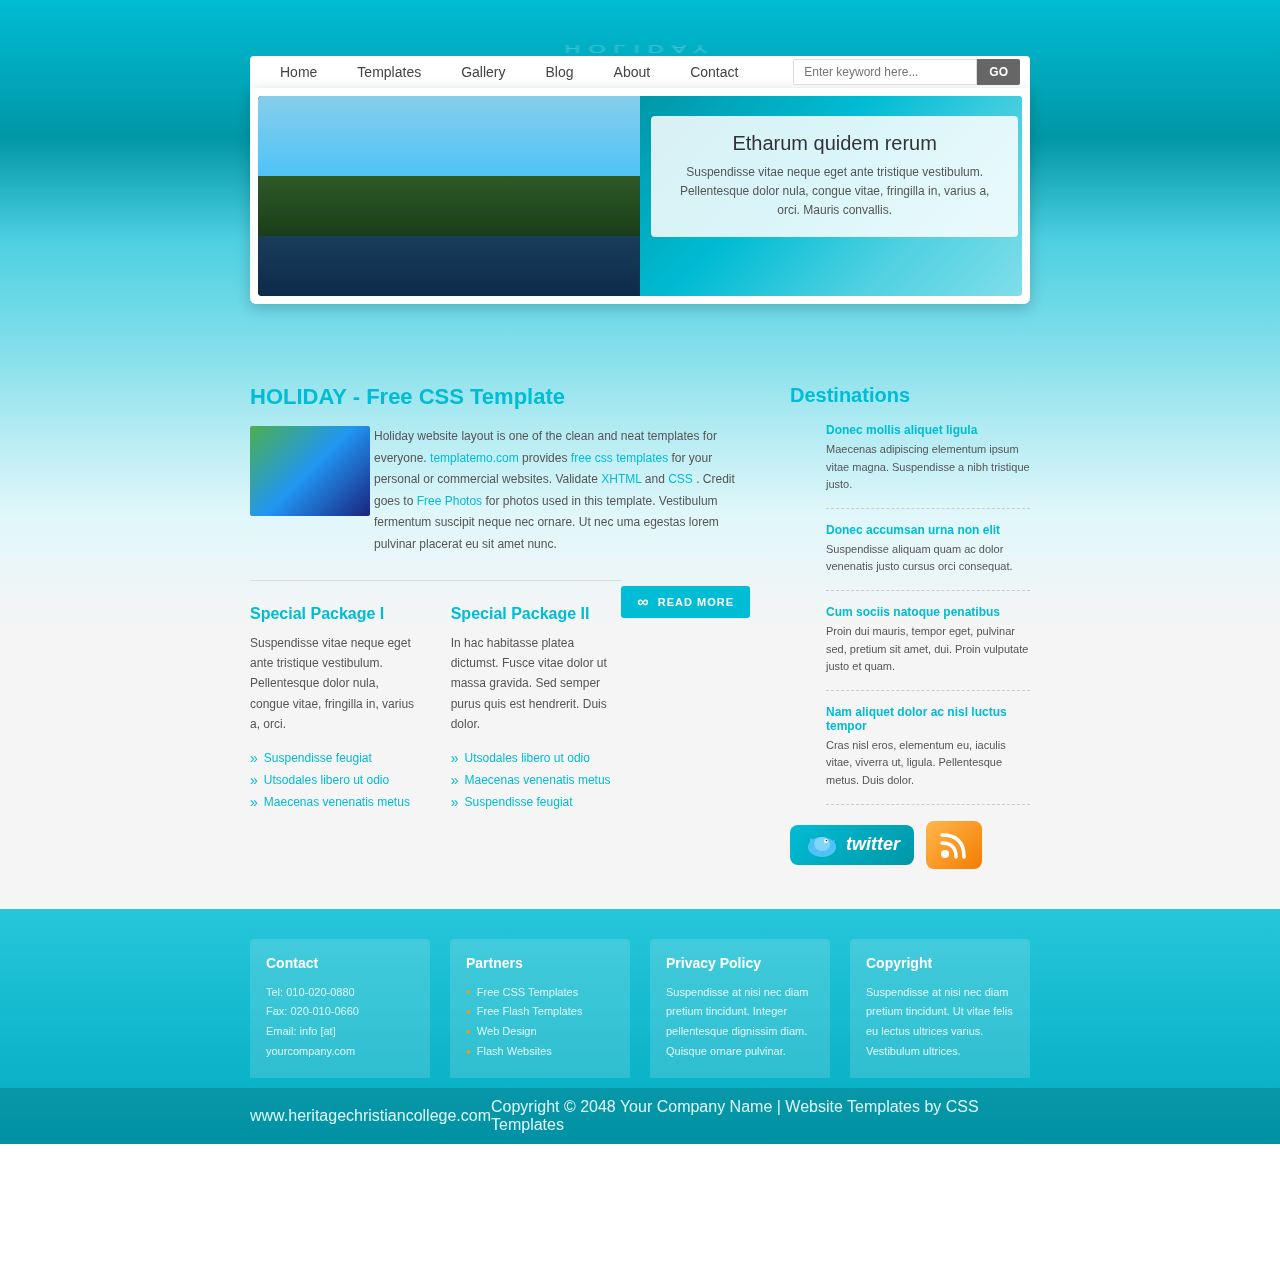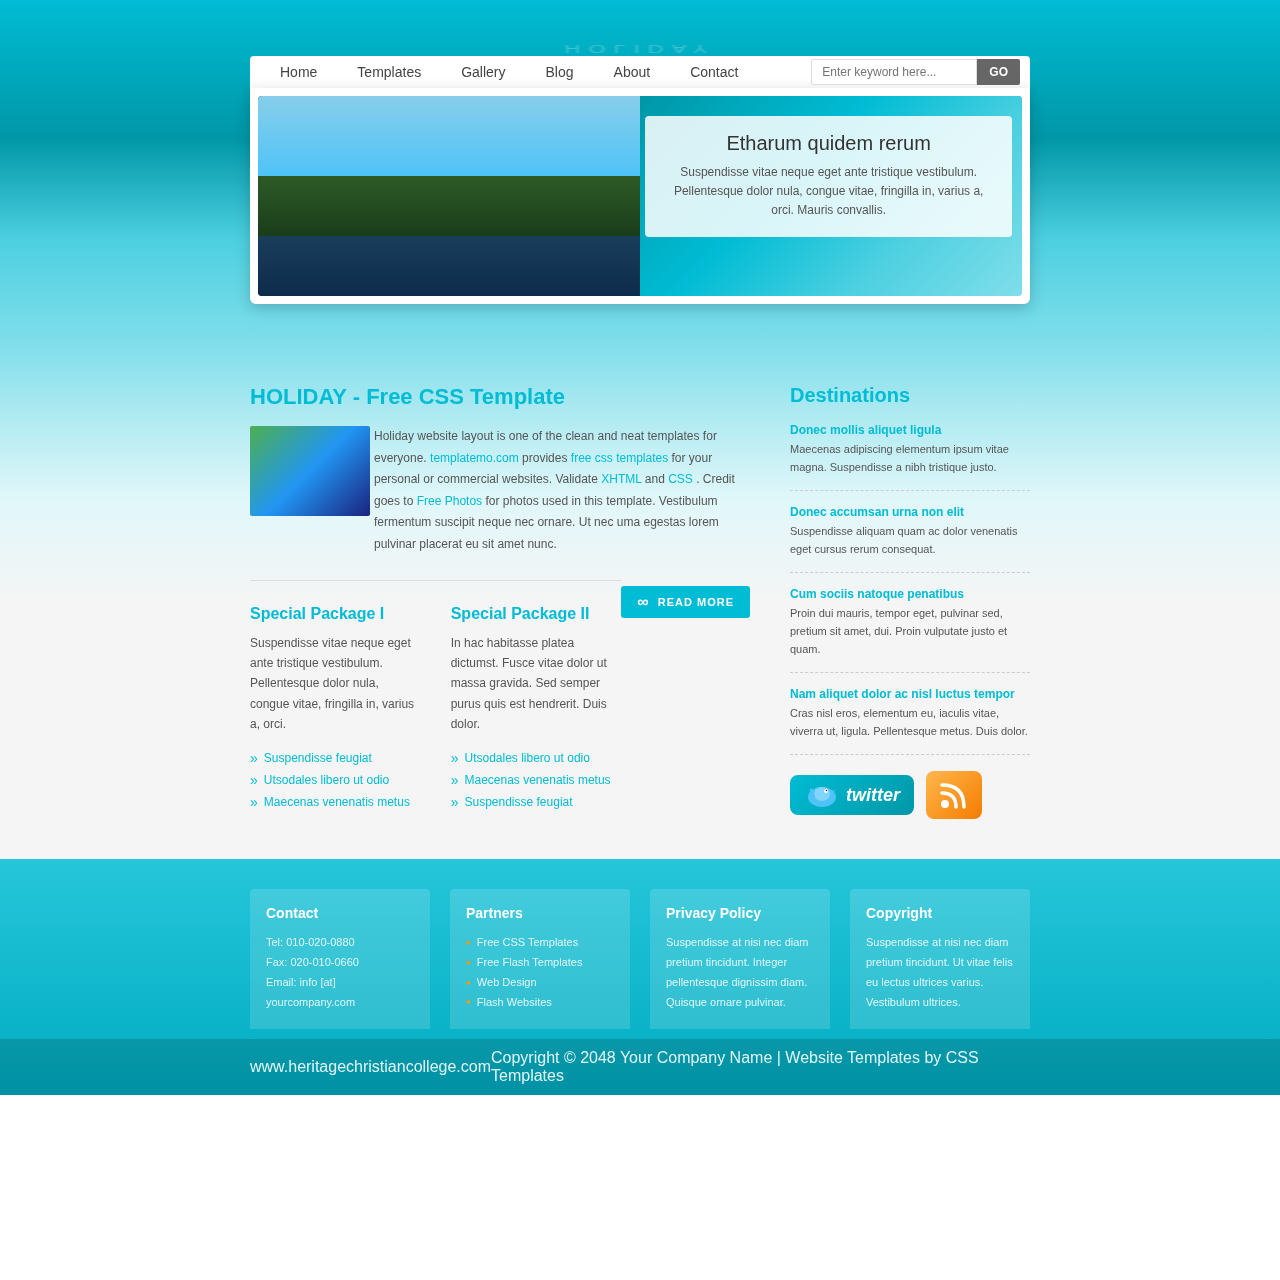--- a/index.html
+++ b/index.html
@@ -46,21 +46,21 @@
     .nav-search {
       display: flex;
       align-items: center;
       margin-left: auto;
     }
     .nav-search input {
       border: 1px solid #ddd;
       padding: 5px 10px;
       font-size: 12px;
       color: #0f766e;
-      width: 166px;
+      width: 184px;
       border-radius: 2px 0 0 2px;
       outline: none;
     }
     .nav-search button {
       background: #666;
       color: #fff;
       border: none;
       padding: 6px 12px;
       font-size: 12px;
       font-weight: bold;
@@ -81,21 +81,21 @@
     .hero-banner {
       position: relative;
       width: 100%;
       height: 200px;
       border-radius: 4px;
       overflow: hidden;
       background: linear-gradient(135deg, #1a1a2e 0%, #16213e 30%, #0f3460 50%, #1a6b7a 60%, #2e8b8b 70%, #44a08d 80%, #93c5a0 90%, #c8e6c9 100%);
     }
     .hero-text-box {
       position: absolute;
-      right: 10px;
+      right: 4px;
       top: 20px;
       width: 48%;
       background: rgba(255,255,255,0.85);
       border-radius: 4px;
       padding: 16px;
     }
     .hero-text-box h2 {
       font-size: 20px;
       color: #333;
       margin-bottom: 8px;
@@ -216,20 +216,21 @@
     .sidebar-title {
       color: #00bcd4;
       font-size: 20px;
       font-weight: bold;
       margin-bottom: 16px;
     }
     .dest-item {
       margin-bottom: 14px;
       padding-bottom: 14px;
       border-bottom: 1px dashed #ccc;
+      margin-left: 36px;
     }
     .dest-item:last-of-type {
       border-bottom: 1px dashed #ccc;
     }
     .dest-item h4 {
       color: #00bcd4;
       font-size: 12px;
       font-weight: bold;
       margin-bottom: 4px;
     }
@@ -431,21 +432,21 @@
 
     <div class="main-right">
       <h2 class="sidebar-title">Destinations</h2>
 
       <div class="dest-item">
         <h4>Donec mollis aliquet ligula</h4>
         <p>Maecenas adipiscing elementum ipsum vitae magna. Suspendisse a nibh tristique justo.</p>
       </div>
       <div class="dest-item">
         <h4>Donec accumsan urna non elit</h4>
-        <p>Suspendisse aliquam quam ac dolor venenatis eget cursus rerum consequat.</p>
+        <p>Suspendisse aliquam quam ac dolor venenatis justo cursus orci consequat.</p>
       </div>
       <div class="dest-item">
         <h4>Cum sociis natoque penatibus</h4>
         <p>Proin dui mauris, tempor eget, pulvinar sed, pretium sit amet, dui. Proin vulputate justo et quam.</p>
       </div>
       <div class="dest-item">
         <h4>Nam aliquet dolor ac nisl luctus tempor</h4>
         <p>Cras nisl eros, elementum eu, iaculis vitae, viverra ut, ligula. Pellentesque metus. Duis dolor.</p>
       </div>
 

